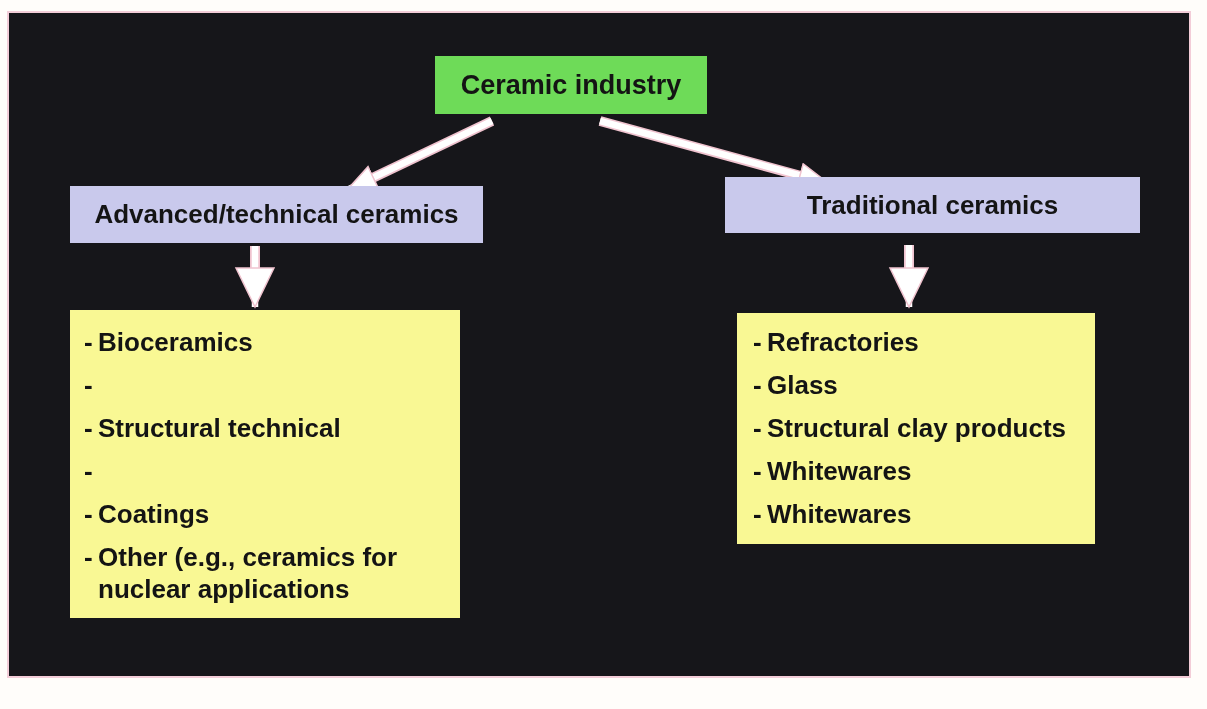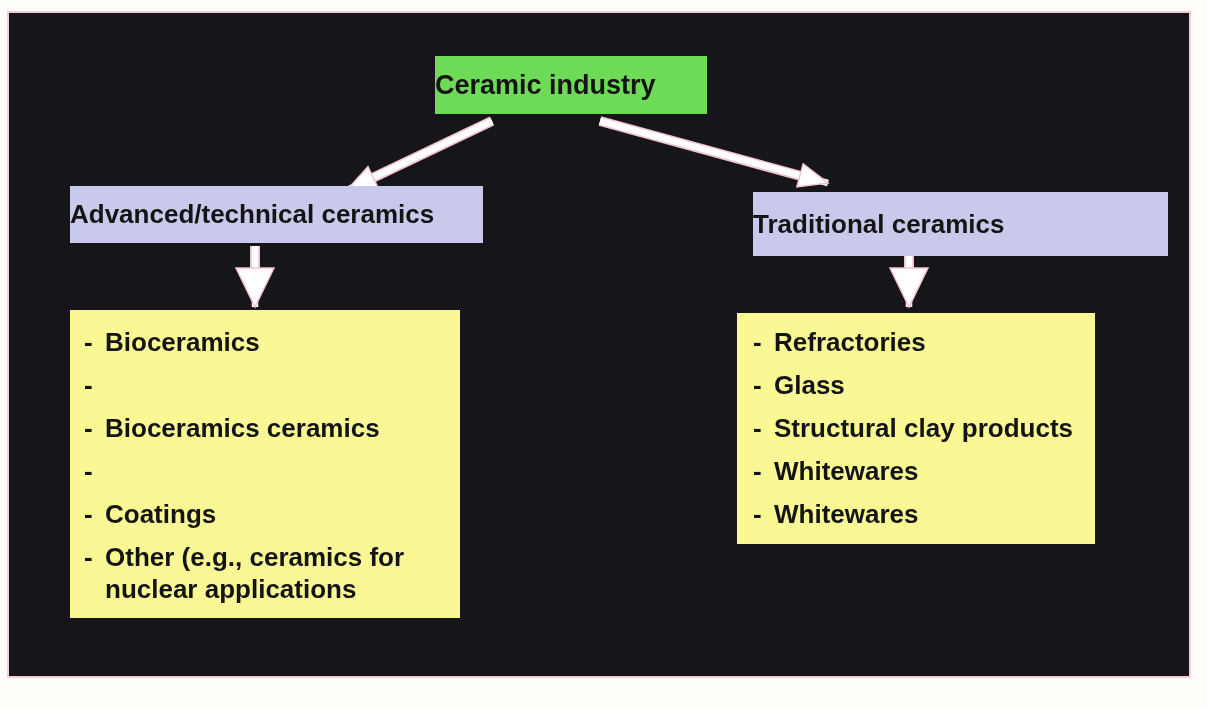--- a/index.html
+++ b/index.html
@@ -43,21 +43,21 @@
   }
   .box {
     position: absolute;
     box-sizing: border-box;
     color: var(--text, #141414);
     font-weight: 600;
   }
   .node {
     display: flex;
     align-items: center;
-    justify-content: flex-start;
+    justify-content: center;
     text-align: center;
   }
   .root-node {
     left: 435px;
     top: 56px;
     width: 272px;
     height: 58px;
     background: var(--root_bg, #6edb58);
     font-size: 27px;
   }
@@ -66,24 +66,23 @@
     font-size: 26px;
   }
   .branch-left {
     left: 70px;
     top: 186px;
     width: 413px;
     height: 57px;
   }
   .branch-right {
     left: 725px;
-    top: 192px;
+    top: 177px;
     width: 415px;
-    height: 64px;
-    margin-left: 28px;
+    height: 56px;
   }
   .leaf-box {
     background: var(--leaf_bg, #f9f894);
     font-size: 26px;
   }
   .leaf-left {
     left: 70px;
     top: 310px;
     width: 390px;
     height: 308px;
@@ -99,21 +98,20 @@
   .leaf-item {
     display: flex;
     align-items: flex-start;
     line-height: 32px;
     margin-bottom: 11px;
   }
   .dash {
     flex: 0 0 14px;
   }
   .item-text {
-    margin-left: 7px;
     white-space: pre-line;
   }
 </style>
 </head>
 <body>
 
 <div class="page">
 
   <div class="canvas"></div>
 
@@ -155,21 +153,21 @@
   <div class="box leaf-box leaf-left">
       <div class="leaf-item">
         <span class="dash">-</span>
         <span class="item-text">Bioceramics</span>
       </div>
       <div class="leaf-item">
         <span class="dash">-</span>
       </div>
       <div class="leaf-item">
         <span class="dash">-</span>
-        <span class="item-text">Bioceramics ceramics</span>
+        <span class="item-text">Structural technical</span>
       </div>
       <div class="leaf-item">
         <span class="dash">-</span>
       </div>
       <div class="leaf-item">
         <span class="dash">-</span>
         <span class="item-text">Coatings</span>
       </div>
       <div class="leaf-item">
         <span class="dash">-</span>

